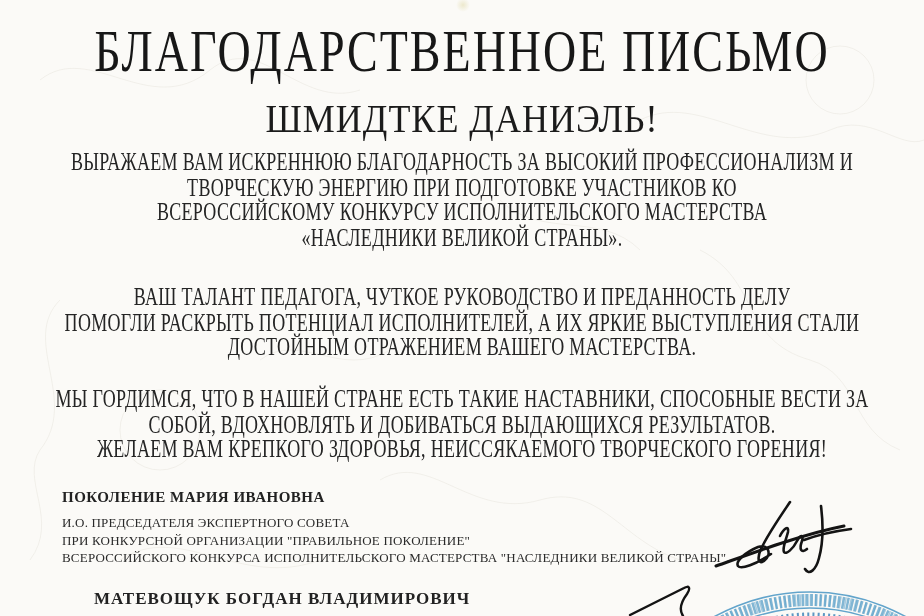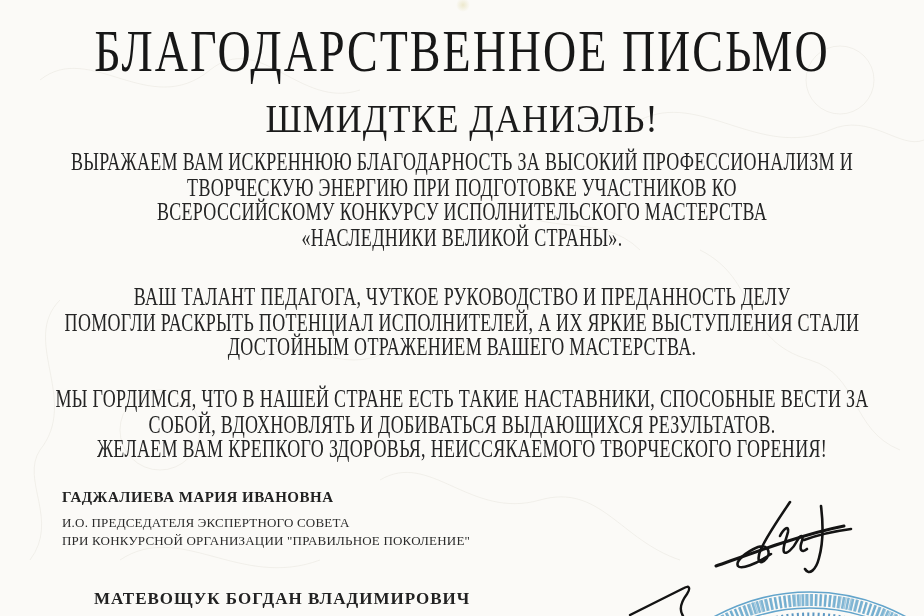--- a/index.html
+++ b/index.html
@@ -95,24 +95,25 @@
     <div>ПОМОГЛИ РАСКРЫТЬ ПОТЕНЦИАЛ ИСПОЛНИТЕЛЕЙ, А ИХ ЯРКИЕ ВЫСТУПЛЕНИЯ СТАЛИ</div>
     <div>ДОСТОЙНЫМ ОТРАЖЕНИЕМ ВАШЕГО МАСТЕРСТВА.</div>
   </div>
 
   <div class="para para3">
     <div>МЫ ГОРДИМСЯ, ЧТО В НАШЕЙ СТРАНЕ ЕСТЬ ТАКИЕ НАСТАВНИКИ, СПОСОБНЫЕ ВЕСТИ ЗА</div>
     <div>СОБОЙ, ВДОХНОВЛЯТЬ И ДОБИВАТЬСЯ ВЫДАЮЩИХСЯ РЕЗУЛЬТАТОВ.</div>
     <div>ЖЕЛАЕМ ВАМ КРЕПКОГО ЗДОРОВЬЯ, НЕИССЯКАЕМОГО ТВОРЧЕСКОГО ГОРЕНИЯ!</div>
   </div>
 
-  <div class="sig-name sig-name-1">ГАДЖАЛИЕВА МАРИЯ ИВАНОВНА</div>
+  <div class="sig-name sig-name-1">ПОКОЛЕНИЕ МАРИЯ ИВАНОВНА</div>
   <div class="sig-roles">
     <div>И.О. ПРЕДСЕДАТЕЛЯ ЭКСПЕРТНОГО СОВЕТА</div>
     <div>ПРИ КОНКУРСНОЙ ОРГАНИЗАЦИИ "ПРАВИЛЬНОЕ ПОКОЛЕНИЕ"</div>
+    <div>ВСЕРОССИЙСКОГО КОНКУРСА ИСПОЛНИТЕЛЬСКОГО МАСТЕРСТВА "НАСЛЕДНИКИ ВЕЛИКОЙ СТРАНЫ".</div>
   </div>
 
   <div class="sig-name sig-name-2">МАТЕВОЩУК БОГДАН ВЛАДИМИРОВИЧ</div>
 
   <svg class="signature-1" viewBox="0 0 150 95" xmlns="http://www.w3.org/2000/svg">
     <g fill="none" stroke="var(--ink-color)" stroke-width="2.6" stroke-linecap="round">
       <path d="M82,14 C74,26 60,46 53,61 C49,70 50,77 56,73 C64,67 61,55 50,59 C38,64 27,73 30,78 C33,82 48,76 63,66"></path>
       <path d="M72,48 C76,40 81,37 80,44 C78,52 74,60 76,64 C78,67 85,61 89,53 C92,47 96,46 94,53 C91,61 93,66 99,61"></path>
       <path d="M8,78 C42,66 95,46 136,38" stroke-width="3"></path>
       <path d="M113,18 C115,34 116,52 111,70 C108,82 101,88 97,81"></path>

